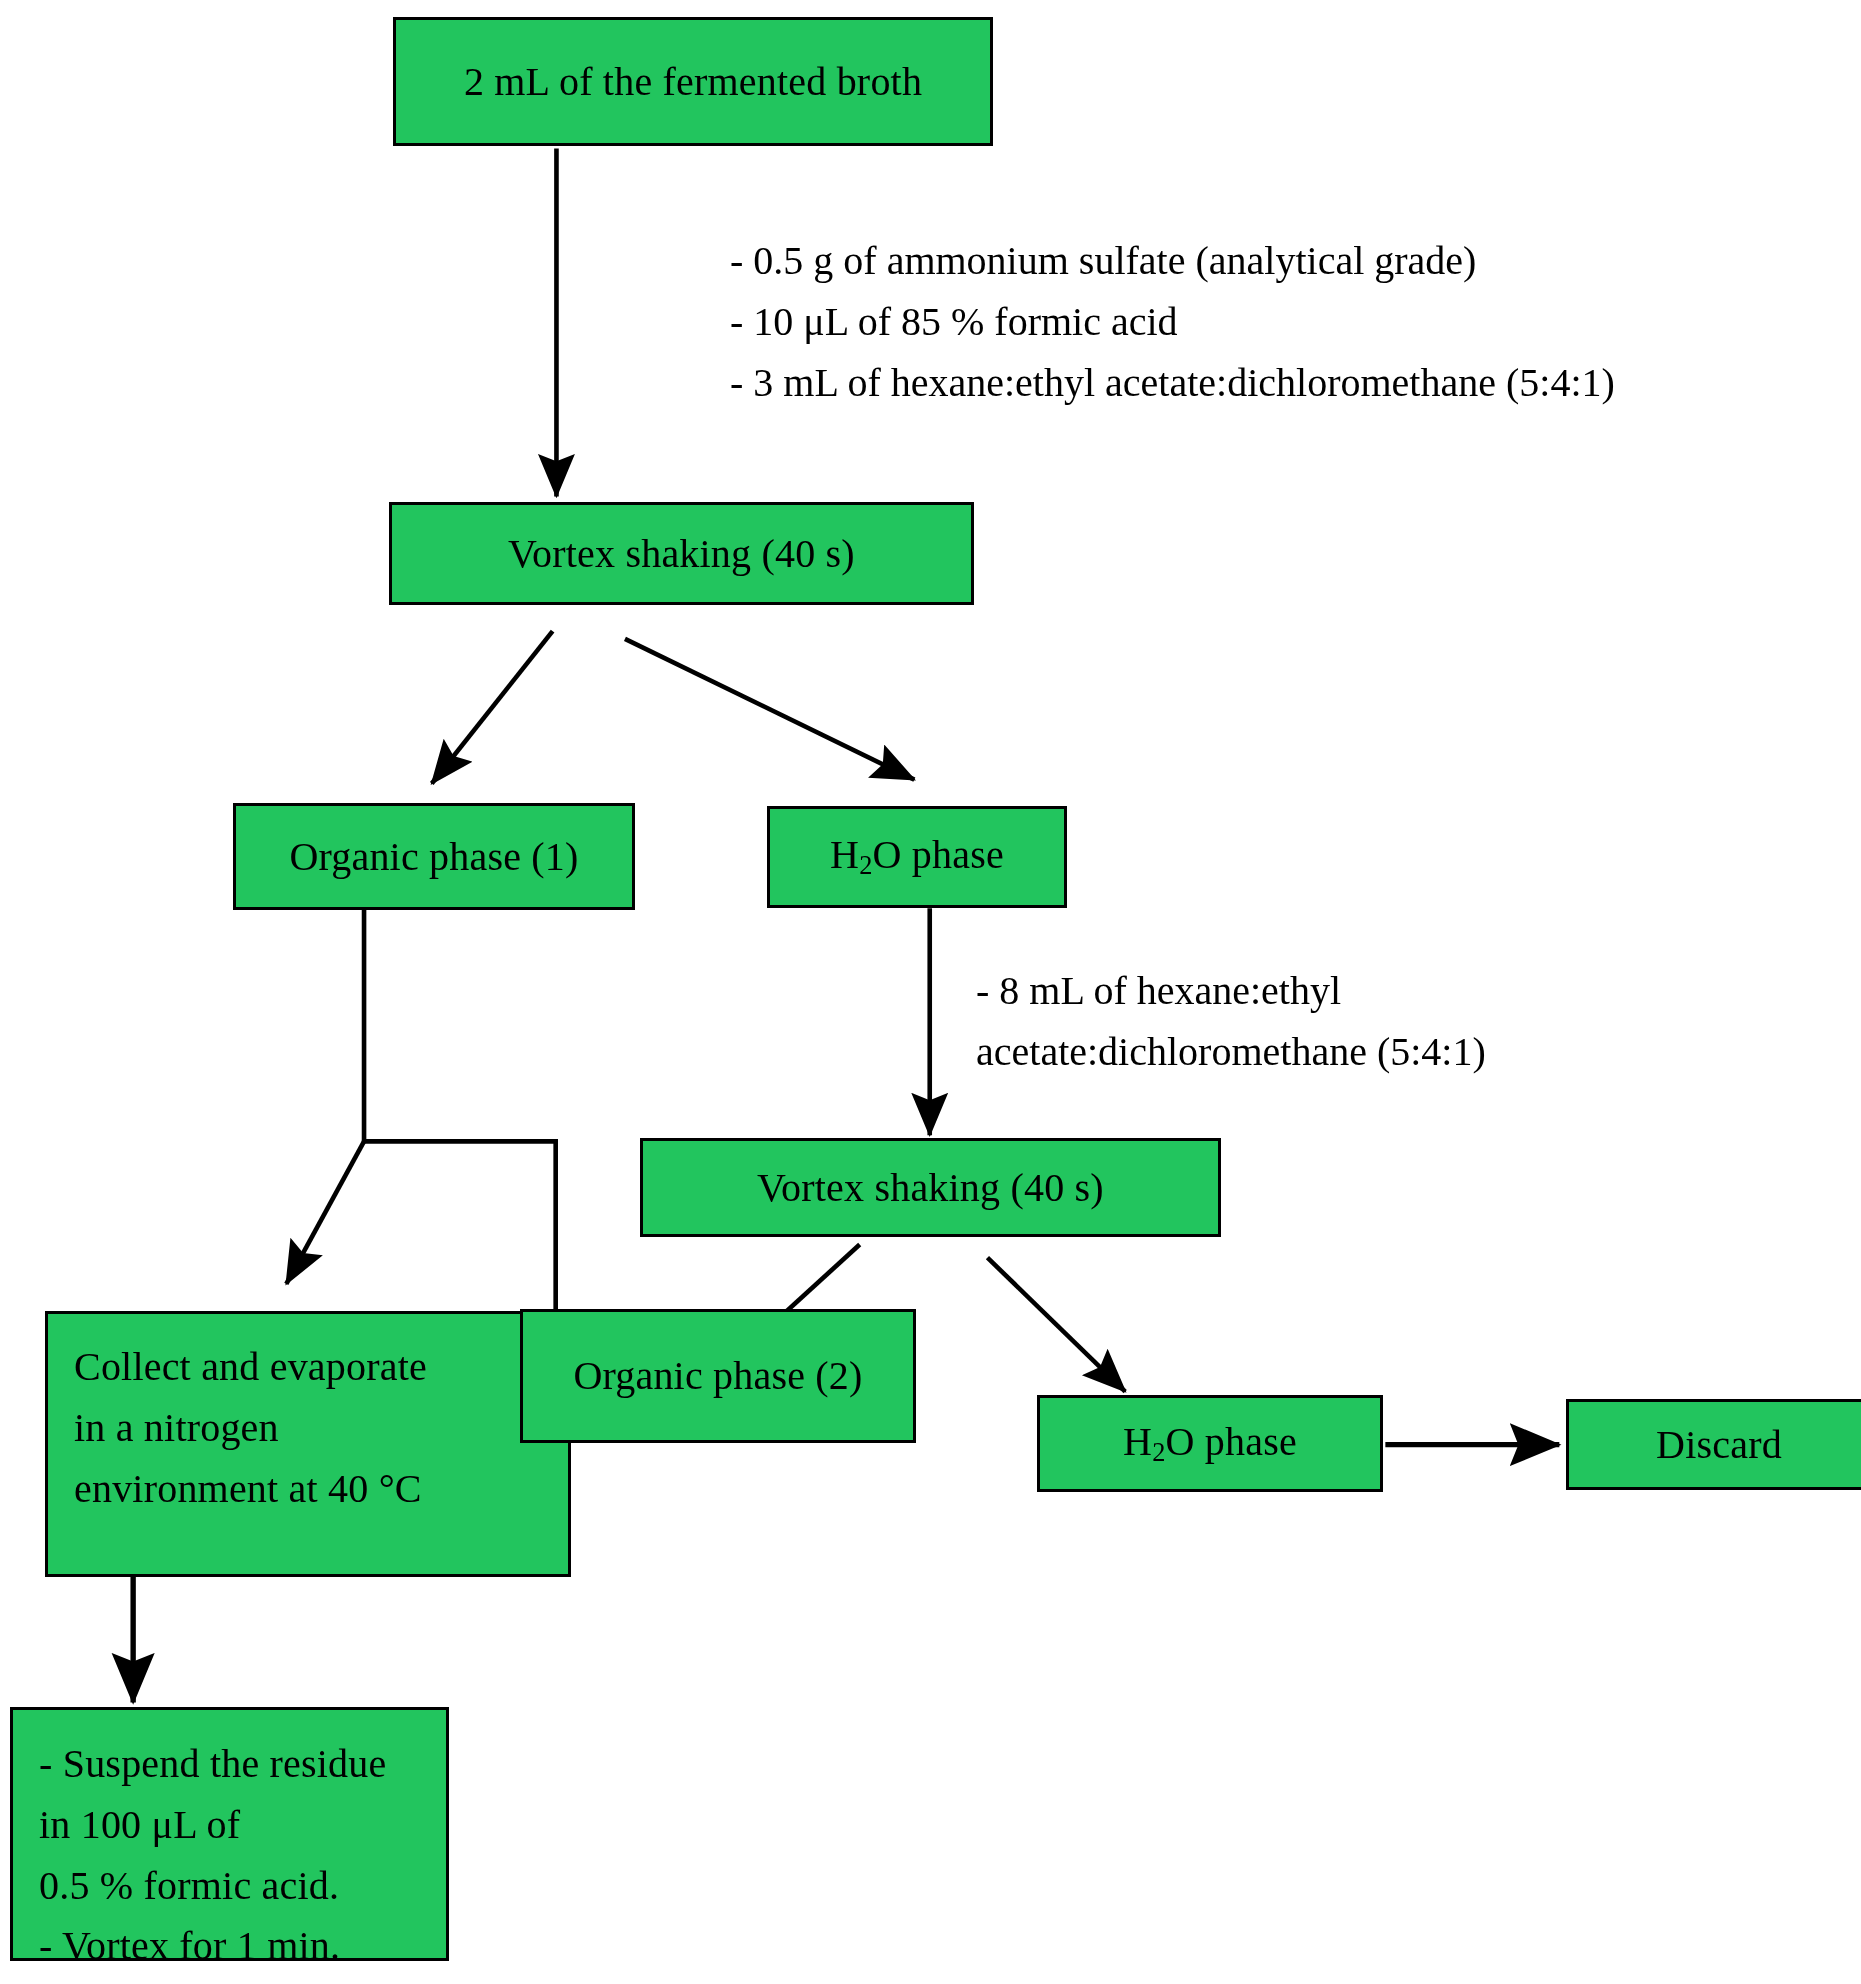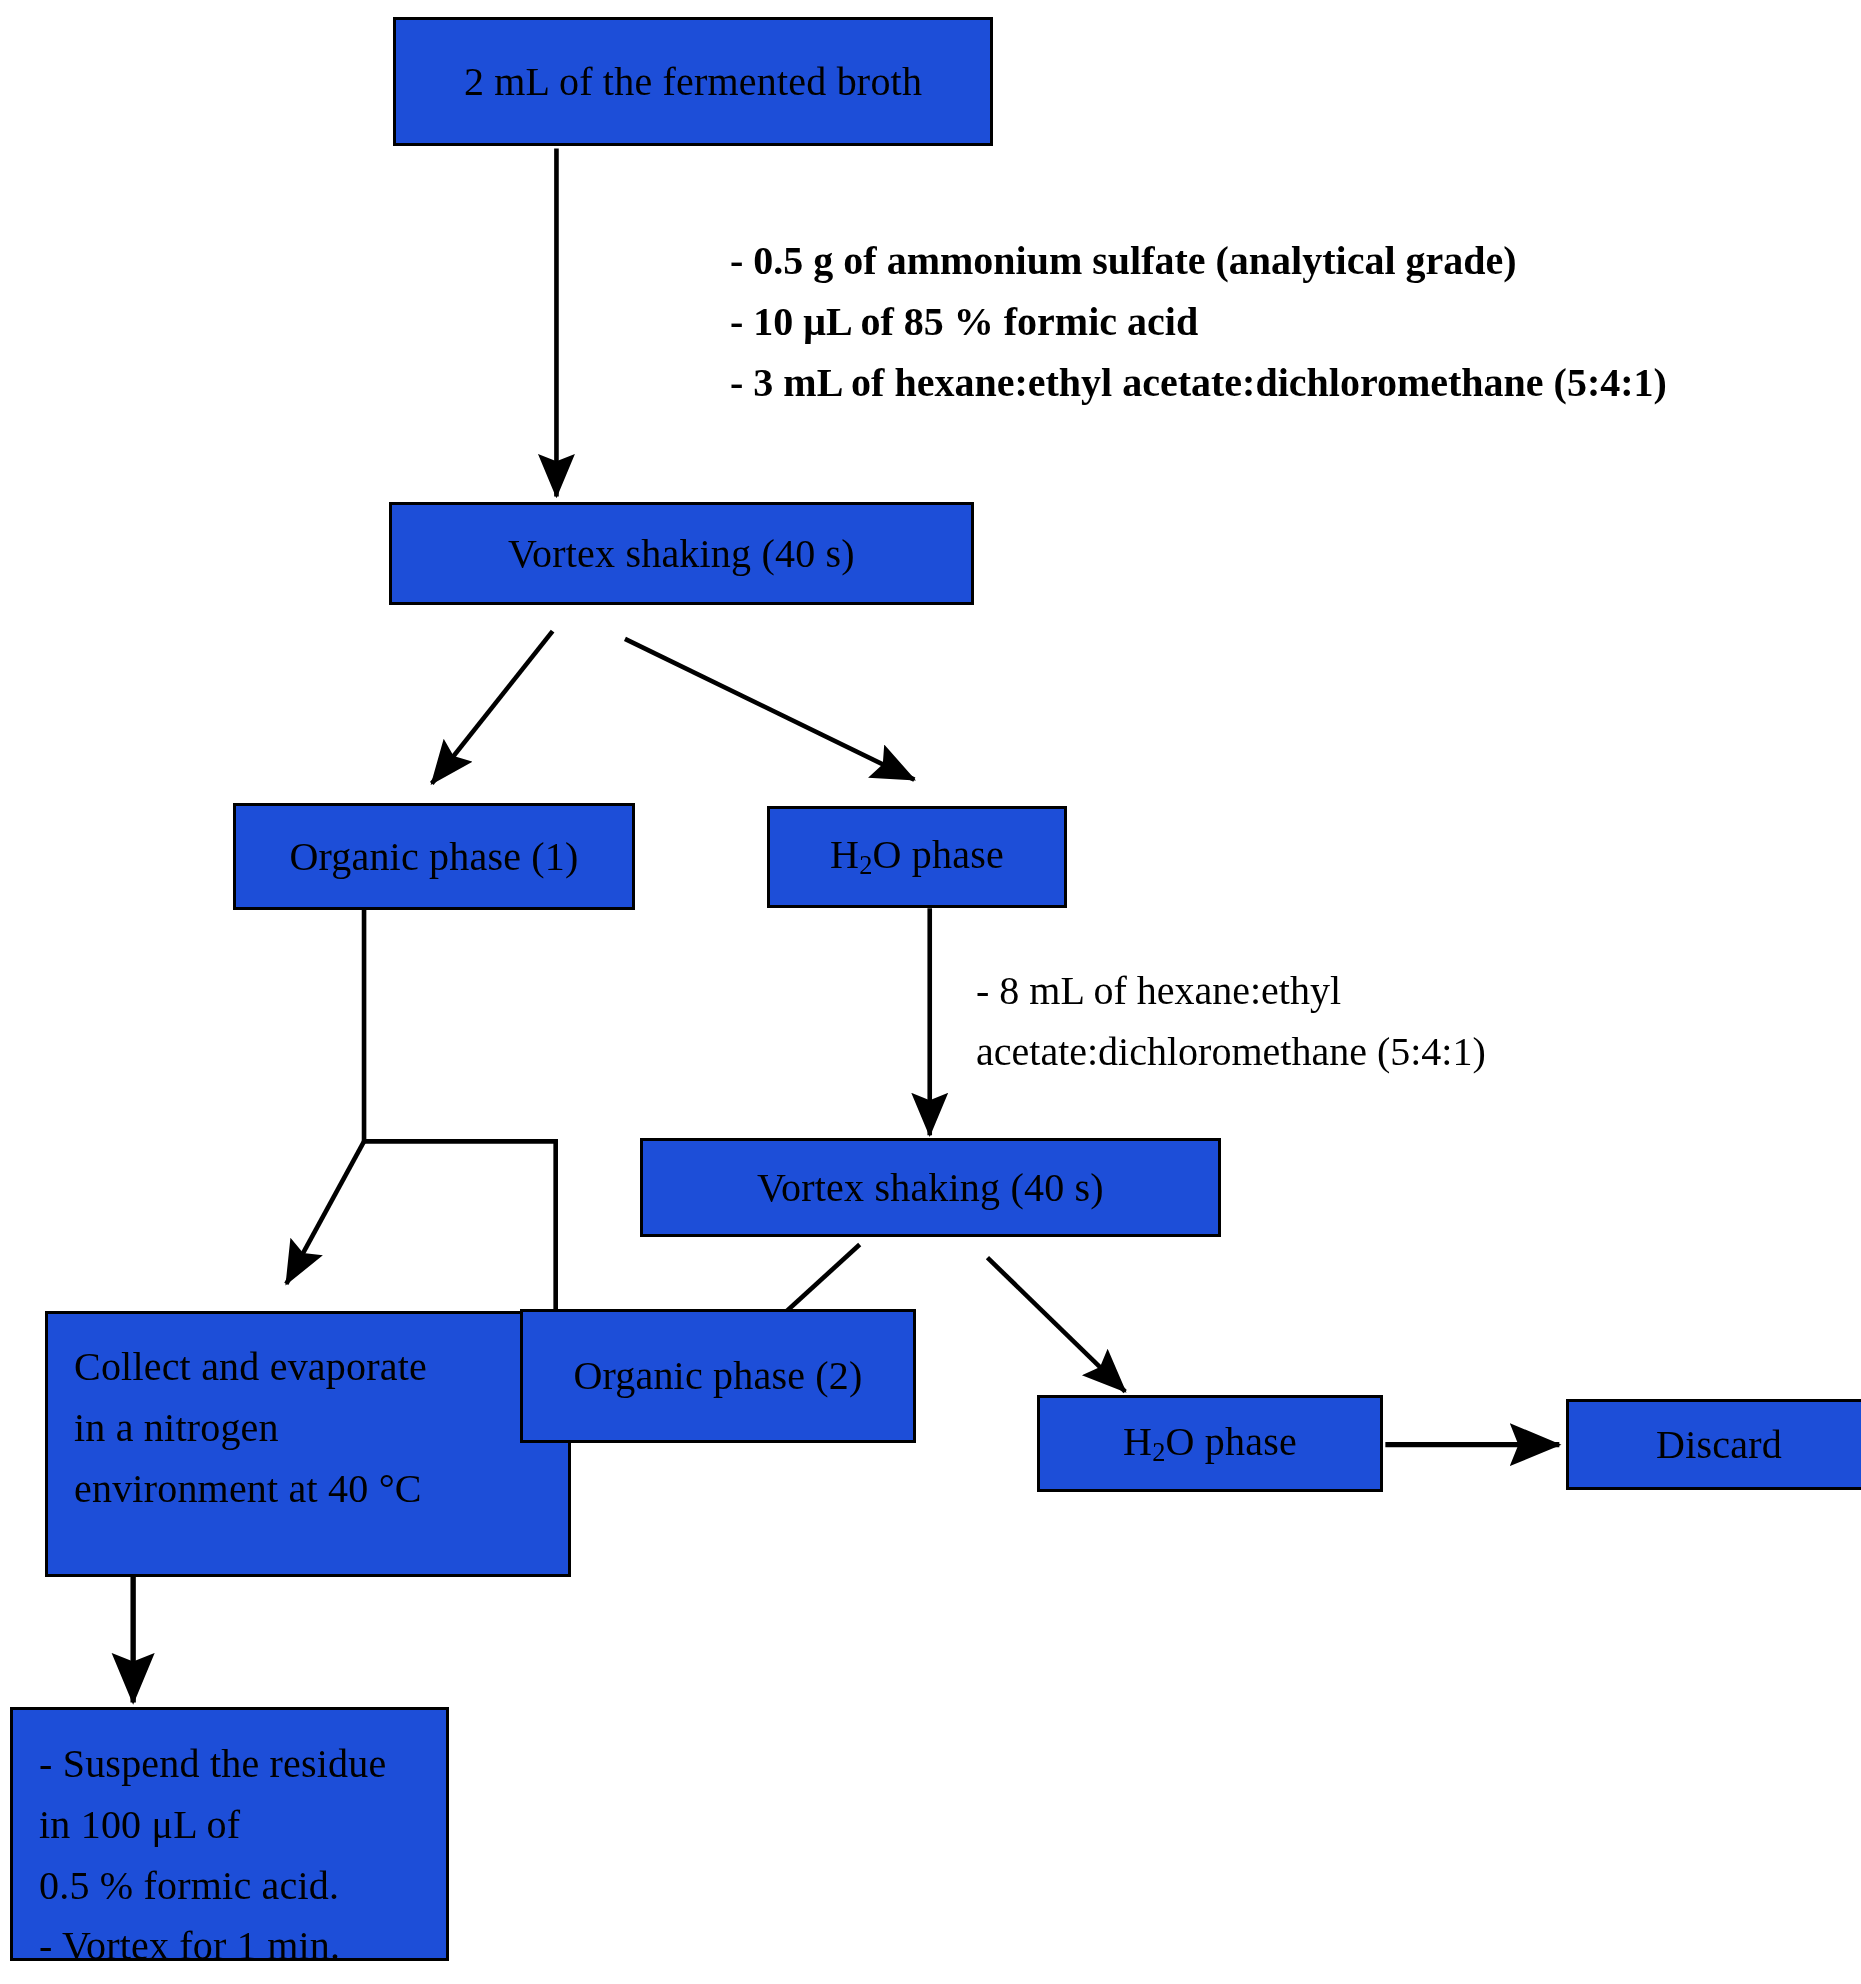--- a/index.html
+++ b/index.html
@@ -25,21 +25,21 @@
     left: 0;
     top: 0;
     width: 1861px;
     height: 1985px;
     pointer-events: none;
   }
   .node {
     position: absolute;
     box-sizing: border-box;
     border: 3.8px solid #000000;
-    background: #1d4ed8;
+    background: #22c55e;
     display: flex;
     align-items: center;
     justify-content: center;
     font-size: 40px;
     line-height: 1.05;
     letter-spacing: 0.2px;
     white-space: nowrap;
   }
   .node.multiline {
     display: block;
@@ -154,21 +154,21 @@
   <div class="node" style="left:1566px; top:1399px; width:306px; height:91px;text-align:center;">
     <span>Discard</span>
   </div>
 
   <div class="node multiline" style="left:10px; top:1707px; width:439px; height:254px; padding-top:24px;">
     <span class="ln">- Suspend the residue in 100 μL of</span>
     <span class="ln">0.5 % formic acid.</span>
     <span class="ln">- Vortex for 1 min.</span>
   </div>
 
-  <div class="annot" style="left:730px; top:231px;font-weight:bold;">
+  <div class="annot" style="left:730px; top:231px;">
     <span class="ln">- 0.5 g of ammonium sulfate (analytical grade)</span>
     <span class="ln">- 10 μL of 85 % formic acid</span>
     <span class="ln">- 3 mL of hexane:ethyl acetate:dichloromethane (5:4:1)</span>
   </div>
 
   <div class="annot" style="left:976px; top:961px;">
     <span class="ln">- 8 mL of hexane:ethyl</span>
     <span class="ln">acetate:dichloromethane (5:4:1)</span>
   </div>
 

